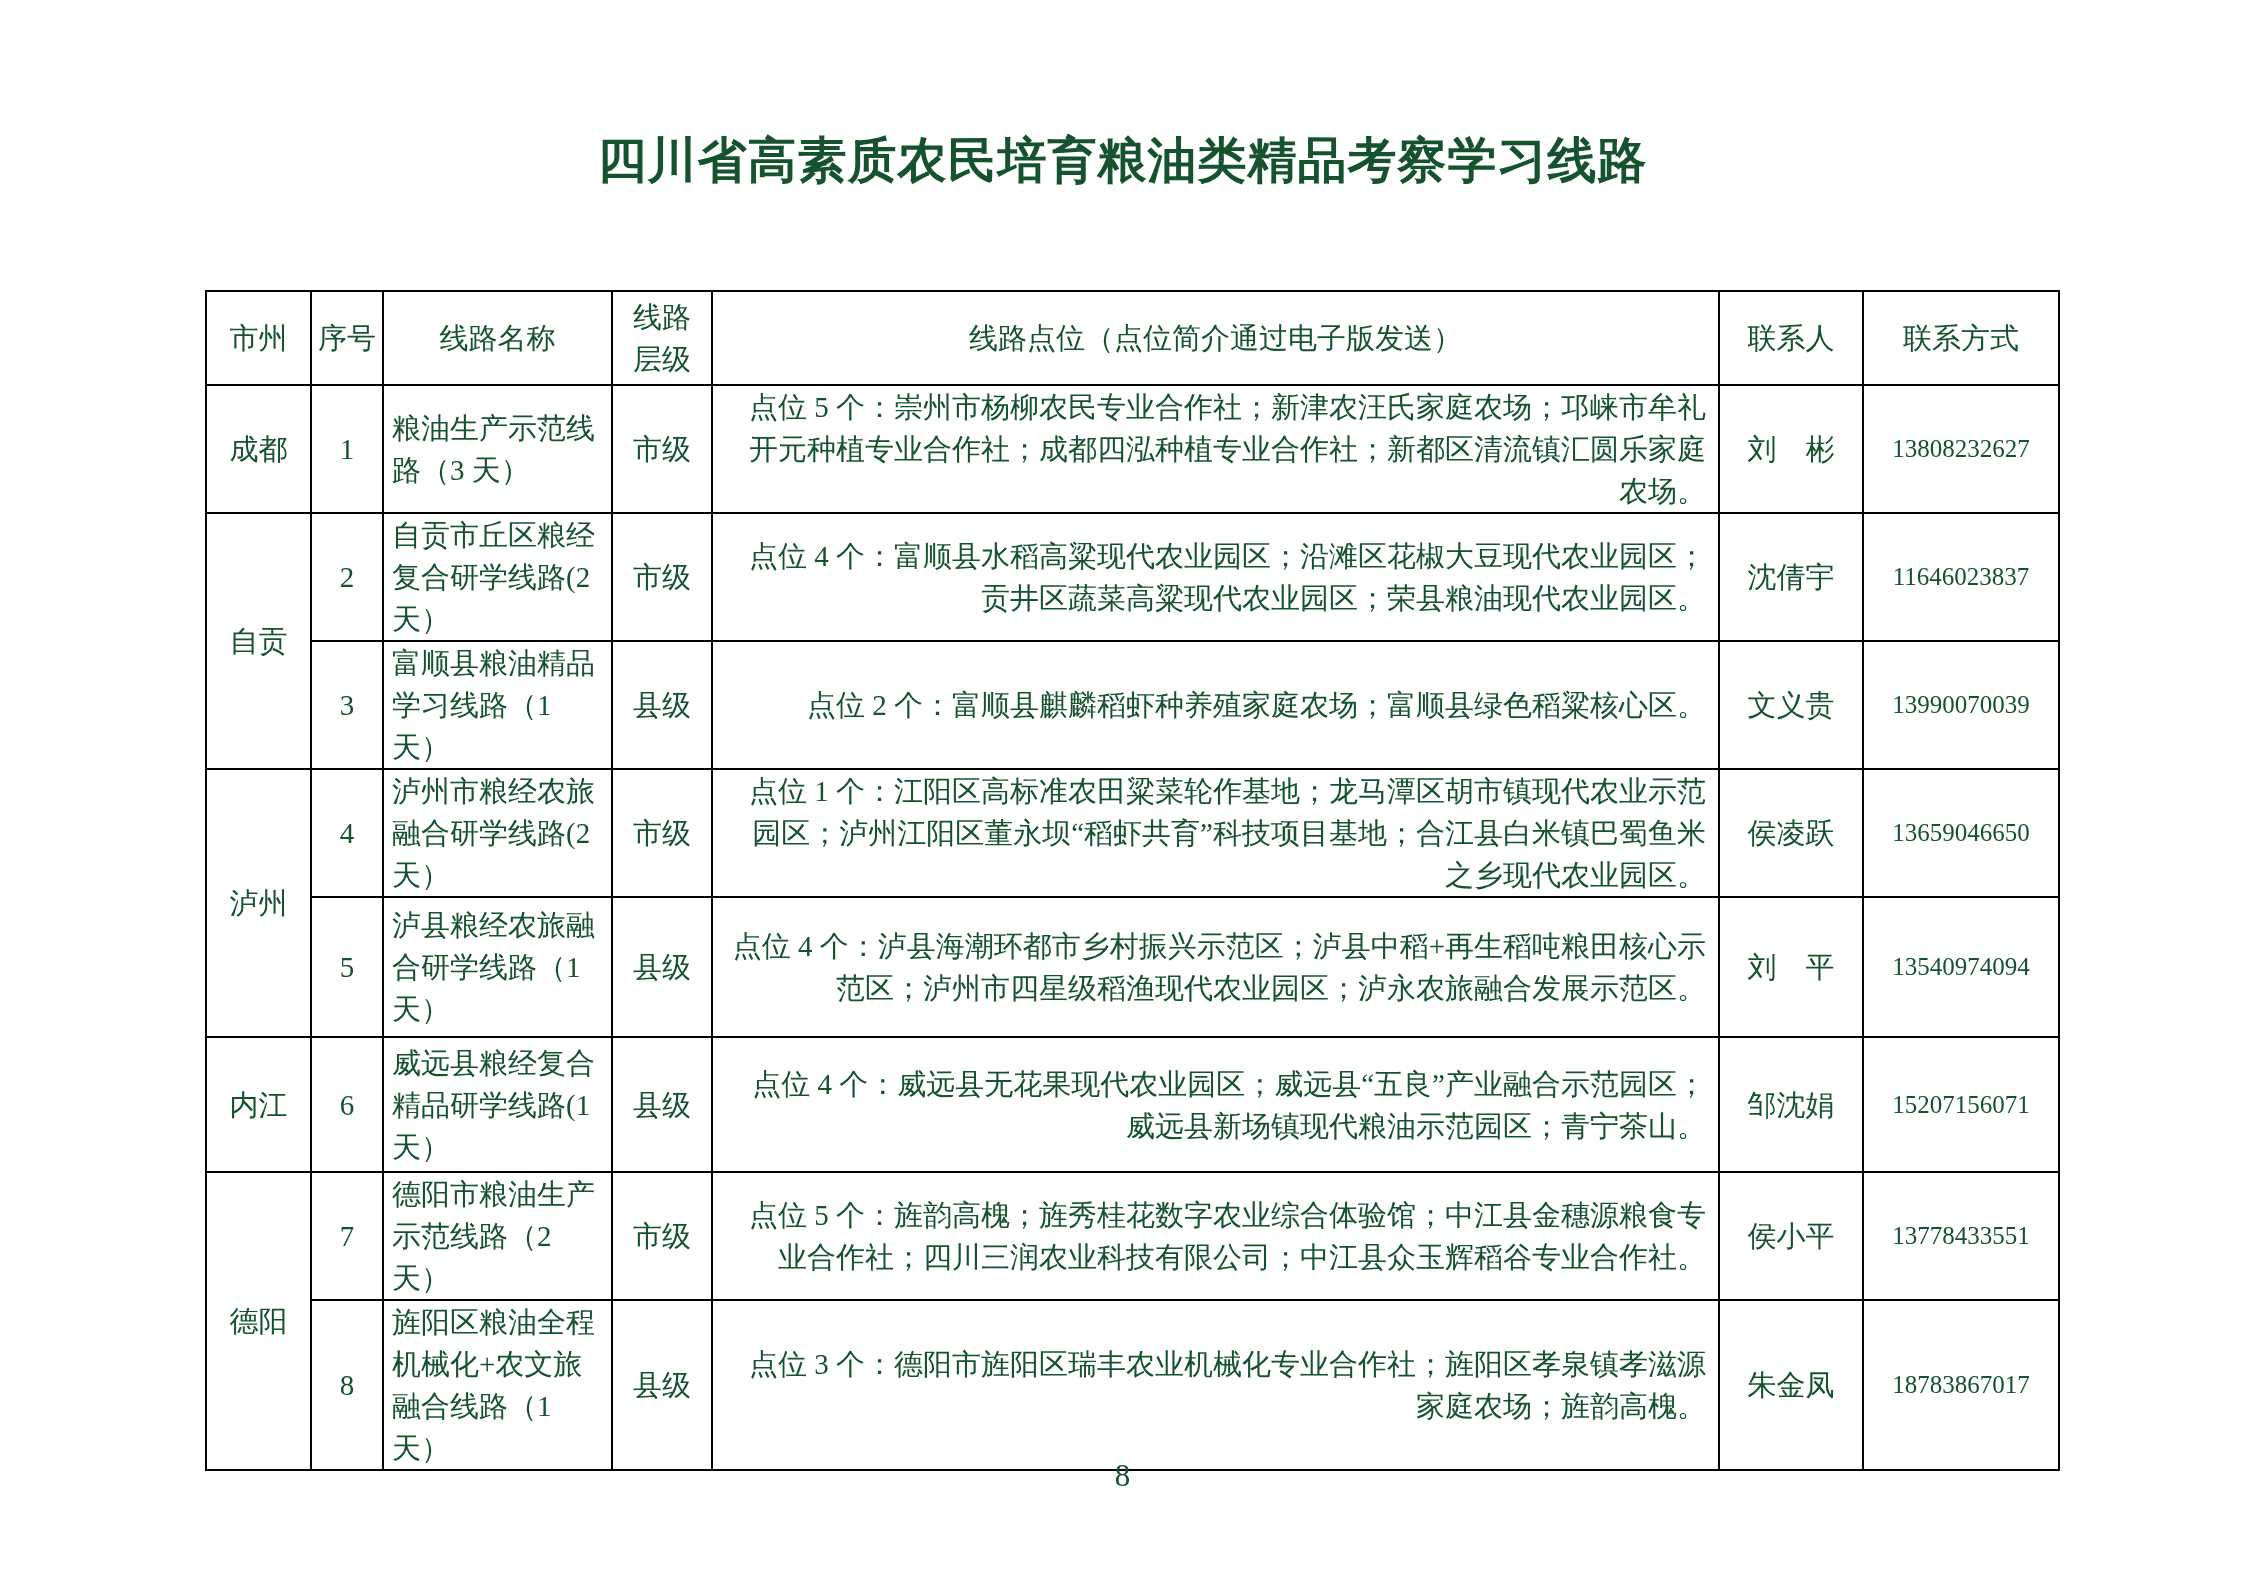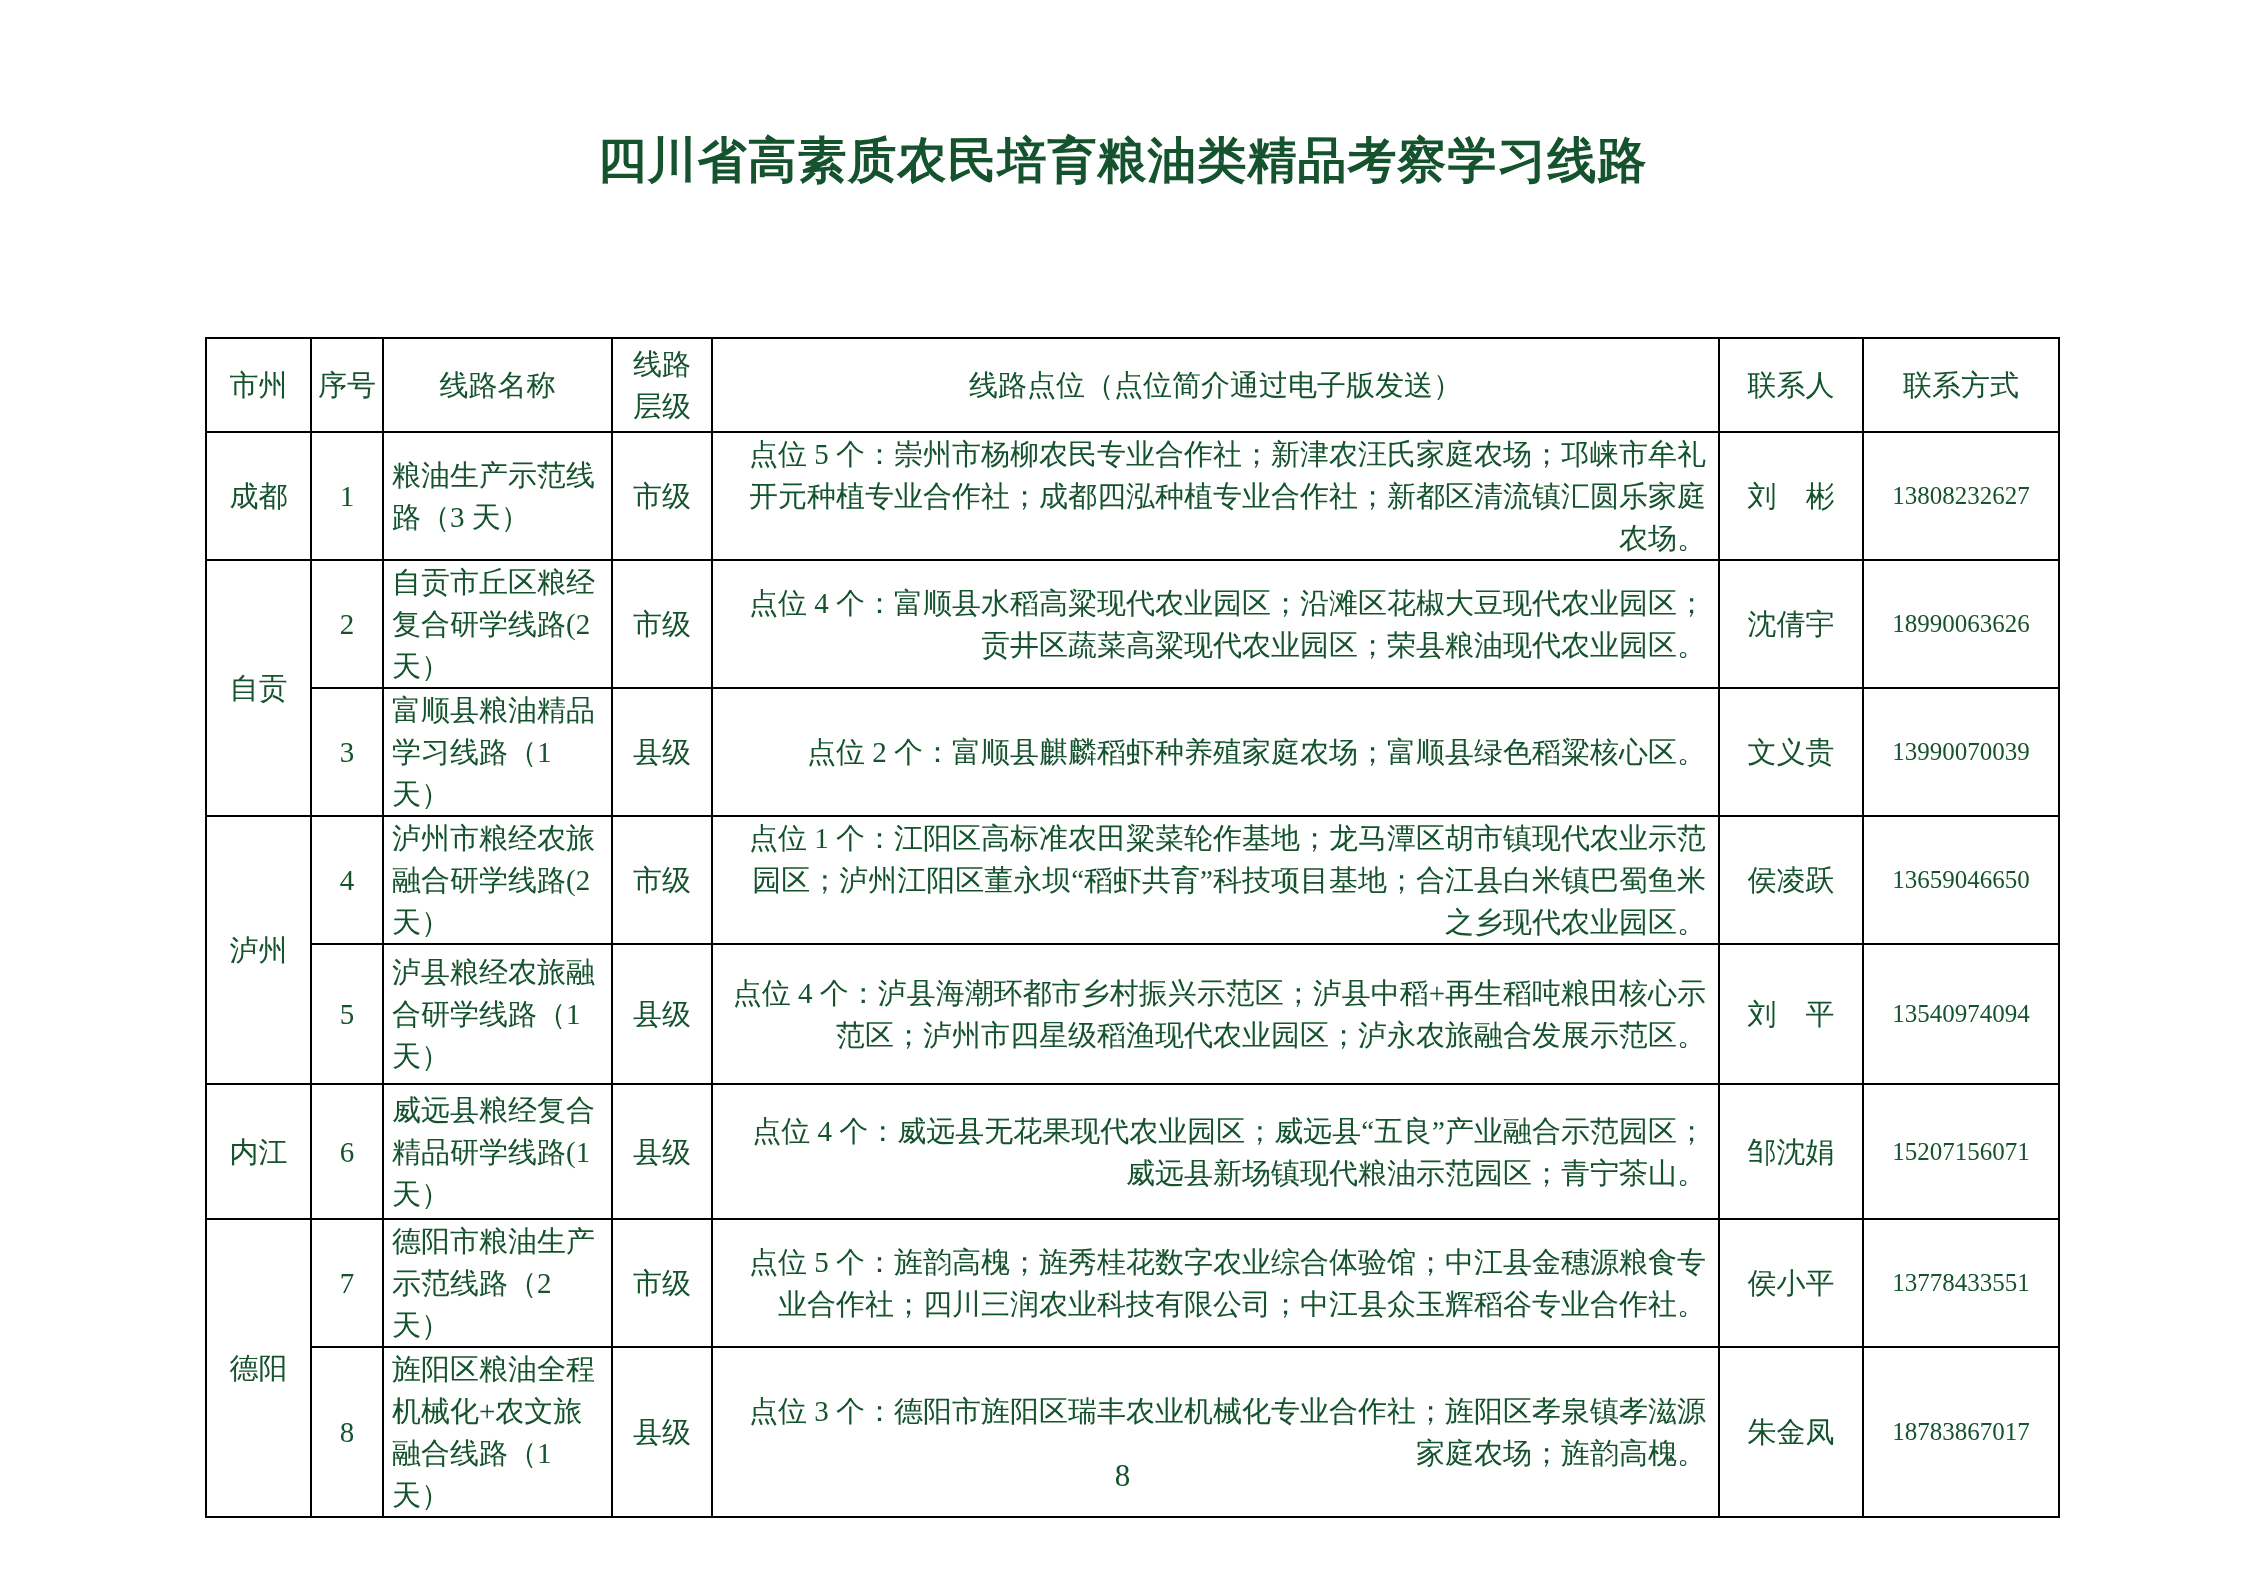--- a/index.html
+++ b/index.html
@@ -21,21 +21,20 @@
     font-size:49px;
     letter-spacing:1px;
     line-height:60px;
   }
   table.routes{
     position:absolute;
     top:290px;left:205px;
     width:1853px;
     border-collapse:collapse;
     table-layout:fixed;
-    margin-top:47px;
   }
   table.routes col.c1{width:105px}
   table.routes col.c2{width:72px}
   table.routes col.c3{width:229px}
   table.routes col.c4{width:100px}
   table.routes col.c5{width:1007px}
   table.routes col.c6{width:144px}
   table.routes col.c7{width:196px}
   td,th{
     border:2px solid #000;
@@ -115,21 +114,21 @@
         <td class="phone">13808232627</td>
       </tr>
 
       <tr class="r2">
         <td rowspan="2">自贡</td>
         <td>2</td>
         <td class="name">自贡市丘区粮经复合研学线路(2 天）</td>
         <td>市级</td>
         <td class="points">点位 4 个：富顺县水稻高粱现代农业园区；沿滩区花椒大豆现代农业园区；贡井区蔬菜高粱现代农业园区；荣县粮油现代农业园区。</td>
         <td>沈倩宇</td>
-        <td class="phone">18990063626</td>
+        <td class="phone">11646023837</td>
       </tr>
 
       <tr class="r3">
         <td>3</td>
         <td class="name">富顺县粮油精品学习线路（1 天）</td>
         <td>县级</td>
         <td class="points">点位 2 个：富顺县麒麟稻虾种养殖家庭农场；富顺县绿色稻粱核心区。</td>
         <td>文义贵</td>
         <td class="phone">13990070039</td>
       </tr>

